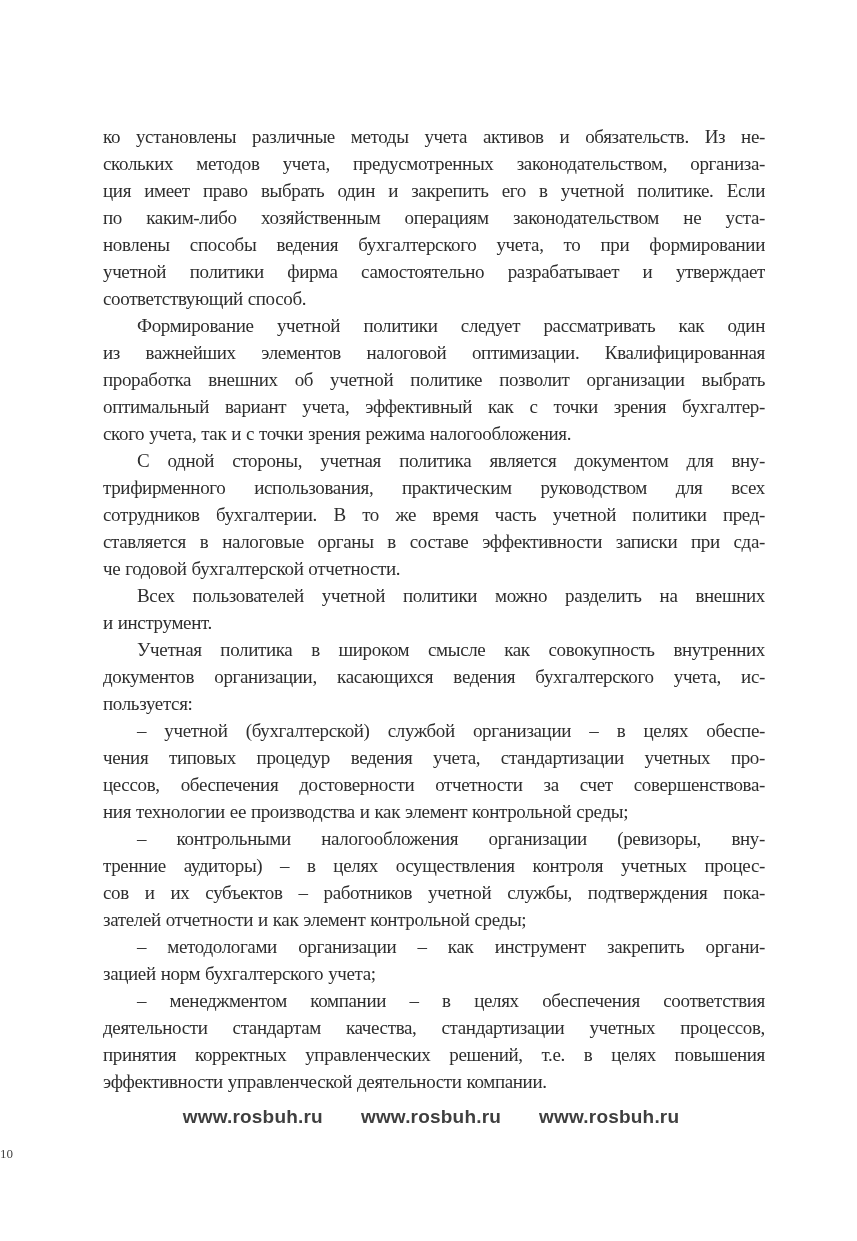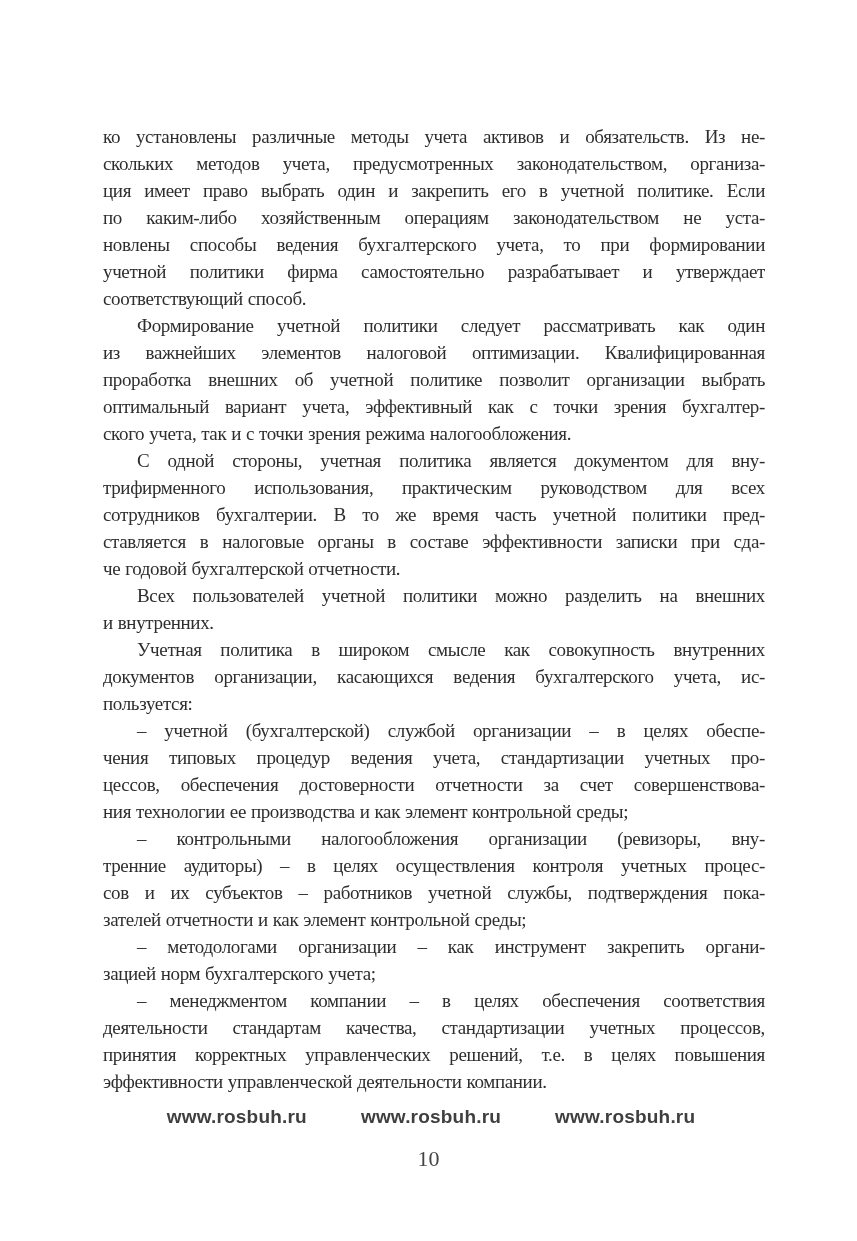--- a/index.html
+++ b/index.html
@@ -43,35 +43,34 @@
   .line.last {
     text-align-last: left;
   }
   .footer {
     position: absolute;
     left: 100px;
     top: 1106px;
     width: 662px;
     display: flex;
     justify-content: center;
-    gap: 54px;
+    gap: 38px;
     font-family: "Liberation Sans", "DejaVu Sans", sans-serif;
     font-weight: bold;
     font-size: 19px;
     color: #3f3f3f;
     letter-spacing: 0.2px;
   }
   .page-number {
     position: absolute;
     left: 0;
     top: 1146px;
     width: 857px;
-    text-align: center;
     font-family: "Liberation Serif", "DejaVu Serif", serif;
-    font-size: 22px;
+    font-size: 13px;
     color: #444444;
   }
 </style>
 </head>
 <body>
 
 <div class="page">
   <main class="text-block">
       <div class="paragraph">
         <div class="line">ко установлены различные методы учета активов и обязательств. Из не-</div>
@@ -91,21 +90,21 @@
       </div>
       <div class="paragraph">
         <div class="line indent">С одной стороны, учетная политика является документом для вну-</div>
         <div class="line">трифирменного использования, практическим руководством для всех</div>
         <div class="line">сотрудников бухгалтерии. В то же время часть учетной политики пред-</div>
         <div class="line">ставляется в налоговые органы в составе эффективности записки при сда-</div>
         <div class="line last">че годовой бухгалтерской отчетности.</div>
       </div>
       <div class="paragraph">
         <div class="line indent">Всех пользователей учетной политики можно разделить на внешних</div>
-        <div class="line last">и внутренних.</div>
+        <div class="line last">и инструмент.</div>
       </div>
       <div class="paragraph">
         <div class="line indent">Учетная политика в широком смысле как совокупность внутренних</div>
         <div class="line">документов организации, касающихся ведения бухгалтерского учета, ис-</div>
         <div class="line last">пользуется:</div>
       </div>
       <div class="paragraph">
         <div class="line indent">– учетной (бухгалтерской) службой организации – в целях обеспе-</div>
         <div class="line">чения типовых процедур ведения учета, стандартизации учетных про-</div>
         <div class="line">цессов, обеспечения достоверности отчетности за счет совершенствова-</div>

